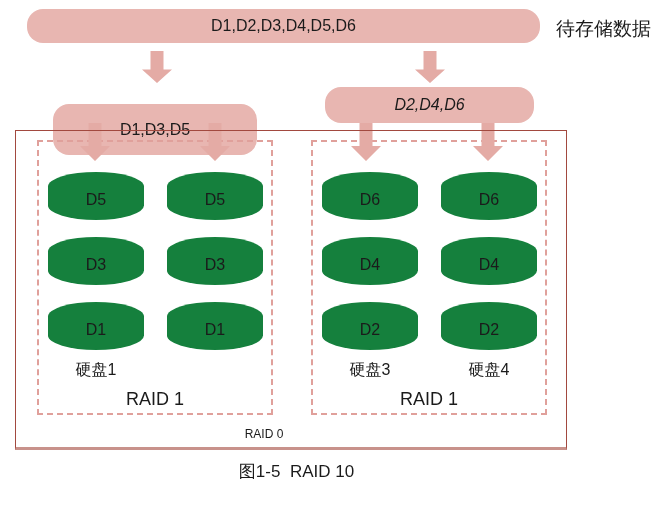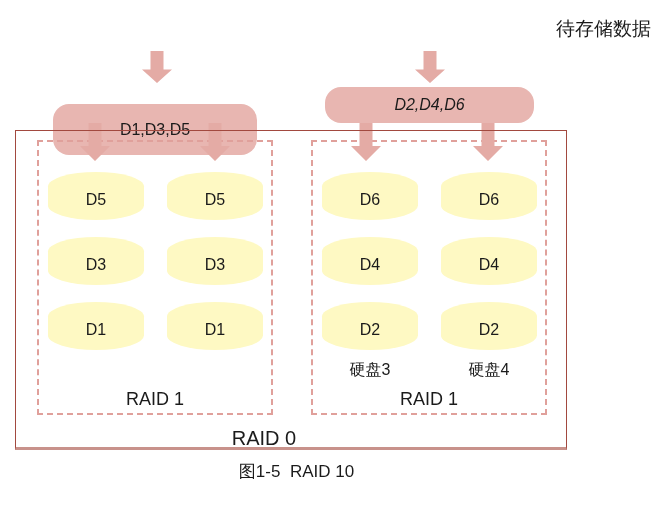--- a/index.html
+++ b/index.html
@@ -31,56 +31,57 @@
     z-index:3;
     pointer-events:none;
   }
   .dashed-box{
     border:2px dashed #e0a09b;
     box-sizing:border-box;
     z-index:1;
   }
   .cyl{
     width:96px;height:48px;
-    background:#fef9c3;
+    background:#15803d;
     border-radius:50% / 30%;
     display:flex;align-items:center;justify-content:center;
     box-sizing:border-box;
     padding-top:8px;
     font-size:16px;
     z-index:2;
   }
   .disk-name{
     width:96px;height:20px;
     text-align:center;
     font-size:16px;
   }
   .raid1-label{
     width:236px;
     text-align:center;
     font-size:18px;
   }
   .raid0-label{
     width:498px;
     text-align:center;
-    font-size:20px;
+    font-size:12px;
     z-index:4;
   }
   .caption{
     width:593px;
     text-align:center;
     font-size:17px;
     white-space:pre;
   }
 </style>
 </head>
 <body>
 
 <div class="canvas">
 
+  <div class="bar abs" style="left:27px;top:9px;width:513px;height:34px;">D1,D2,D3,D4,D5,D6</div>
   <div class="side-label abs" style="left:556px;top:12px;height:34px;">待存储数据</div>
 
   <svg class="arrow abs" style="left:142px;top:51px;" width="30" height="32">
     <polygon points="8.5,0 21.5,0 21.5,18.5 30,18.5 15,32 0,18.5 8.5,18.5"></polygon>
   </svg>
   <svg class="arrow abs" style="left:415px;top:51px;" width="30" height="32">
     <polygon points="8.5,0 21.5,0 21.5,18.5 30,18.5 15,32 0,18.5 8.5,18.5"></polygon>
   </svg>
 
   <div class="bar abs" style="left:53px;top:104px;width:204px;height:51px;">D1,D3,D5</div>
@@ -113,20 +114,21 @@
   <div class="cyl abs" style="left:167px;top:302px;">D1</div>
 
   <div class="cyl abs" style="left:322px;top:172px;">D6</div>
   <div class="cyl abs" style="left:322px;top:237px;">D4</div>
   <div class="cyl abs" style="left:322px;top:302px;">D2</div>
 
   <div class="cyl abs" style="left:441px;top:172px;">D6</div>
   <div class="cyl abs" style="left:441px;top:237px;">D4</div>
   <div class="cyl abs" style="left:441px;top:302px;">D2</div>
 
+  <div class="disk-name abs" style="left:48px;top:360px;">硬盘1</div>
   <div class="disk-name abs" style="left:322px;top:360px;">硬盘3</div>
   <div class="disk-name abs" style="left:441px;top:360px;">硬盘4</div>
 
   <div class="raid1-label abs" style="left:37px;top:389px;">RAID 1</div>
   <div class="raid1-label abs" style="left:311px;top:389px;">RAID 1</div>
   <div class="raid0-label abs" style="left:15px;top:427px;">RAID 0</div>
 
   <div class="caption abs" style="left:0px;top:460px;">图1-5  RAID 10</div>
 
 </div>

